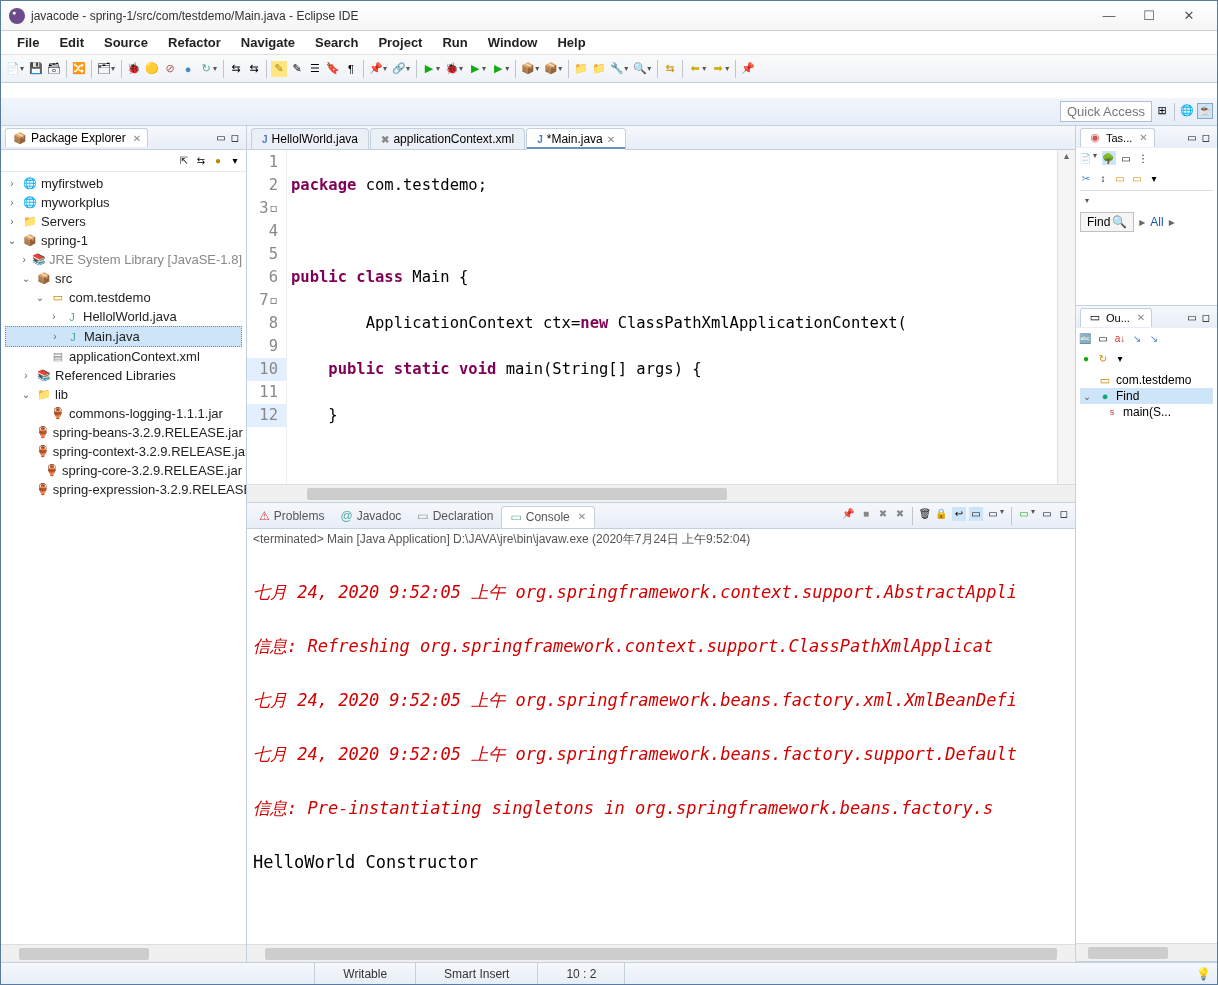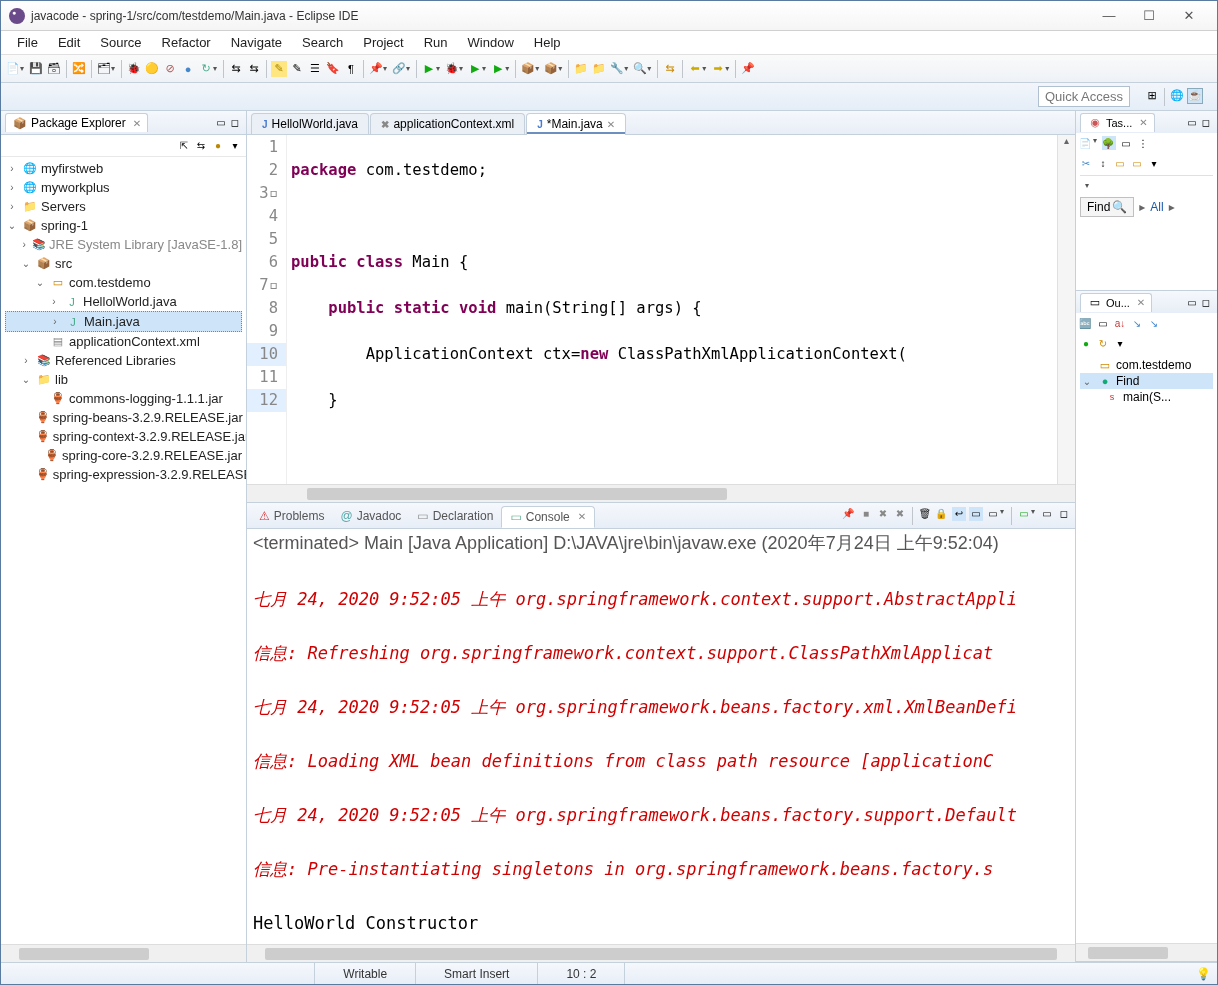--- a/index.html
+++ b/index.html
@@ -5,26 +5,26 @@
 * { box-sizing: border-box; margin: 0; padding: 0; }
 body { font-family: "Segoe UI", Tahoma, sans-serif; font-size: 12px; background: #f0f0f0; overflow: hidden; }
 .window { width: 1218px; height: 985px; background: #fff; border: 1px solid #5a7ba0; display: flex; flex-direction: column; justify-content: space-between; }
 .titlebar { height: 30px; background: linear-gradient(#fff,#f5f5f5); display: flex; align-items: center; padding: 0 8px; border-bottom: 1px solid #d0d0d0; }
 .titlebar .app-icon { width: 16px; height: 16px; background: #6a4a8a; border-radius: 50%; margin-right: 6px; position: relative; display: inline-block; }
 .titlebar .app-icon::after { content: "●"; color: #fff; font-size: 7px; position: absolute; top: 1px; left: 3px; }
 .titlebar .title { flex: 1; color: #333; }
 .win-controls { display: flex; gap: 0; }
 .win-btn { width: 40px; height: 24px; display: flex; align-items: center; justify-content: center; color: #555; cursor: pointer; font-size: 13px; }
 .menubar { height: 24px; background: #fff; display: flex; align-items: center; padding: 0 6px; font-size: 13px; color: #222; border-bottom: 1px solid #e0e0e0; }
-.menubar span { padding: 3px 10px; cursor: pointer; }
+.menubar span { padding: 3px 10px; cursor: pointer; font-weight: bold; }
 .toolbar { height: 28px; background: linear-gradient(#fafafa,#eef2f7); border-bottom: 1px solid #c5d0dd; display: flex; align-items: center; padding: 0 4px; gap: 2px; flex-wrap: nowrap; overflow: hidden; }
 .tb-btn { width: 16px; height: 16px; display: inline-flex; align-items: center; justify-content: center; font-size: 11px; cursor: pointer; padding: 1px; border: 1px solid transparent; }
 .tb-sep { width: 1px; height: 18px; background: #c0c5cc; margin: 0 2px; }
 .tb-drop { font-size: 8px; color: #555; margin-left: -3px; margin-right: 2px; cursor: pointer; }
-.quick-row { height: 28px; background: linear-gradient(#f2f6fb,#e5edf7); border-bottom: 1px solid #c5d0dd; display: flex; align-items: center; justify-content: flex-end; padding: 0 14px; gap: 14px; }
+.quick-row { height: 28px; background: linear-gradient(#f2f6fb,#e5edf7); border-bottom: 1px solid #c5d0dd; display: flex; align-items: center; justify-content: flex-end; padding: 0 4px; gap: 2px; margin-top: 15px; }
 .quick-access { border: 1px solid #b0c0d0; padding: 2px 6px; background: #fff; color: #777; font-size: 13px; }
 .persp-icons { display: flex; gap: 2px; }
 .main-area { flex: 1; display: flex; min-height: 0; background: #fff; }
 .left-panel { width: 246px; border-right: 1px solid #c5d0dd; display: flex; flex-direction: column; background: #fff; }
 .view-tabbar { height: 24px; background: linear-gradient(#f5f8fc,#e8eef7); border-bottom: 1px solid #c5d0dd; display: flex; align-items: center; padding: 0 4px; font-size: 12px; }
 .view-tab { display: flex; align-items: center; gap: 3px; padding: 2px 6px; background: #fff; border: 1px solid #c5d0dd; border-bottom: none; border-radius: 3px 3px 0 0; }
 .view-tab .close { font-size: 10px; color: #888; margin-left: 4px; cursor: pointer; }
 .spacer { flex: 1; }
 .mini-ico { width: 14px; height: 14px; display: inline-flex; align-items: center; justify-content: center; font-size: 10px; cursor: pointer; }
 .view-toolbar { height: 22px; display: flex; align-items: center; justify-content: flex-end; padding: 0 4px; gap: 3px; border-bottom: 1px solid #e8e8e8; }
@@ -55,21 +55,21 @@
 .kw { color: #7f0055; font-weight: bold; }
 .editor-scroll { height: 18px; background: #f0f0f0; border-top: 1px solid #ddd; position: relative; }
 .editor-scroll .thumb { position: absolute; left: 60px; width: 420px; height: 12px; top: 3px; background: #cdcdcd; border-radius: 2px; }
 .editor-right-strip { width: 18px; background: #f5f5f5; border-left: 1px solid #e0e0e0; position: relative; }
 .editor-right-strip .up { position: absolute; top: 0; width: 100%; text-align: center; font-size: 10px; color: #666; }
 .bottom-views { height: 460px; display: flex; flex-direction: column; border-top: 1px solid #c5d0dd; }
 .bottom-tabs { height: 26px; background: linear-gradient(#f5f8fc,#e8eef7); display: flex; align-items: center; padding: 0 4px; border-bottom: 1px solid #c5d0dd; font-size: 12px; }
 .btab { display: flex; align-items: center; gap: 4px; padding: 3px 8px; cursor: pointer; color: #555; }
 .btab.active { background: #fff; border: 1px solid #c5d0dd; border-bottom: 1px solid #fff; border-radius: 4px 4px 0 0; position: relative; top: 1px; }
 .bottom-right-icons { display: flex; gap: 3px; margin-left: auto; }
-.console-info { padding: 2px 6px; font-size: 18px; color: #555; background: #fff; }
+.console-info { padding: 2px 6px; font-size: 12px; color: #555; background: #fff; }
 .console-body { flex: 1; background: #fff; font-family: Consolas, monospace; font-size: 17px; line-height: 27px; padding: 2px 6px; overflow: hidden; white-space: pre; }
 .console-body .red { color: #d00000; font-style: italic; }
 .console-body .blk { color: #000; }
 .bottom-scroll { height: 18px; background: #f0f0f0; border-top: 1px solid #ddd; position: relative; }
 .bottom-scroll .thumb { position: absolute; left: 18px; right: 18px; height: 12px; top: 3px; background: #cdcdcd; border-radius: 2px; }
 .right-panel { width: 142px; border-left: 1px solid #c5d0dd; display: flex; flex-direction: column; background: #fff; }
 .rview { border-bottom: 1px solid #c5d0dd; display: flex; flex-direction: column; }
 .rview-tabs { height: 22px; background: linear-gradient(#f5f8fc,#e8eef7); display: flex; align-items: center; padding: 0 4px; font-size: 11px; }
 .rview-toolbar { display: flex; flex-wrap: wrap; gap: 3px; padding: 3px; }
 .find-row { display: flex; align-items: center; gap: 5px; padding: 4px; font-size: 12px; }
@@ -327,22 +327,22 @@
             <div class="ln">9</div>
             <div class="ln hl">10</div>
             <div class="ln">11</div>
             <div class="ln hl">12</div>
         </div>
         <div class="code">
 <div class="line"><span class="kw">package</span><span> com.testdemo;</span></div>
 <div class="line"></div>
 <div class="line"></div>
 <div class="line"><span class="kw">public</span><span> </span><span class="kw">class</span><span> Main {</span></div>
+<div class="line"><span>        ApplicationContext ctx=</span><span class="kw">new</span><span> ClassPathXmlApplicationContext(</span></div>
 <div class="line"><span>    </span><span class="kw">public</span><span> </span><span class="kw">static</span><span> </span><span class="kw">void</span><span> main(String[] args) {</span></div>
-<div class="line"><span>        ApplicationContext ctx=</span><span class="kw">new</span><span> ClassPathXmlApplicationContext(</span></div>
 <div class="line">    }</div>
 
 <div class="line"></div>
 <div class="line hl"></div>
         </div>
         <div class="editor-right-strip">
             <div class="up">▴</div>
           </div>
       </div>
       <div class="editor-scroll">
@@ -385,21 +385,20 @@
               <span class="tb-drop">▾</span>
             <span class="mini-ico">▭</span>
             <span class="mini-ico">◻</span>
           </div>
         </div>
         <div class="console-info">&lt;terminated&gt; Main [Java Application] D:\JAVA\jre\bin\javaw.exe (2020年7月24日 上午9:52:04)</div>
         <div class="console-body">
 <div class="red">七月 24, 2020 9:52:05 上午 org.springframework.context.support.AbstractAppli</div>
 <div class="red">信息: Refreshing org.springframework.context.support.ClassPathXmlApplicat</div>
 <div class="red">七月 24, 2020 9:52:05 上午 org.springframework.beans.factory.xml.XmlBeanDefi</div>
-<div class="red">信息: Loading XML bean definitions from class path resource [applicationC</div>
 <div class="red">七月 24, 2020 9:52:05 上午 org.springframework.beans.factory.support.Default</div>
 <div class="red">信息: Pre-instantiating singletons in org.springframework.beans.factory.s</div>
 <div class="blk">HelloWorld Constructor</div>
 
         </div>
         <div class="bottom-scroll">
             <div class="thumb"></div>
           </div>
       </div>
     </div>

